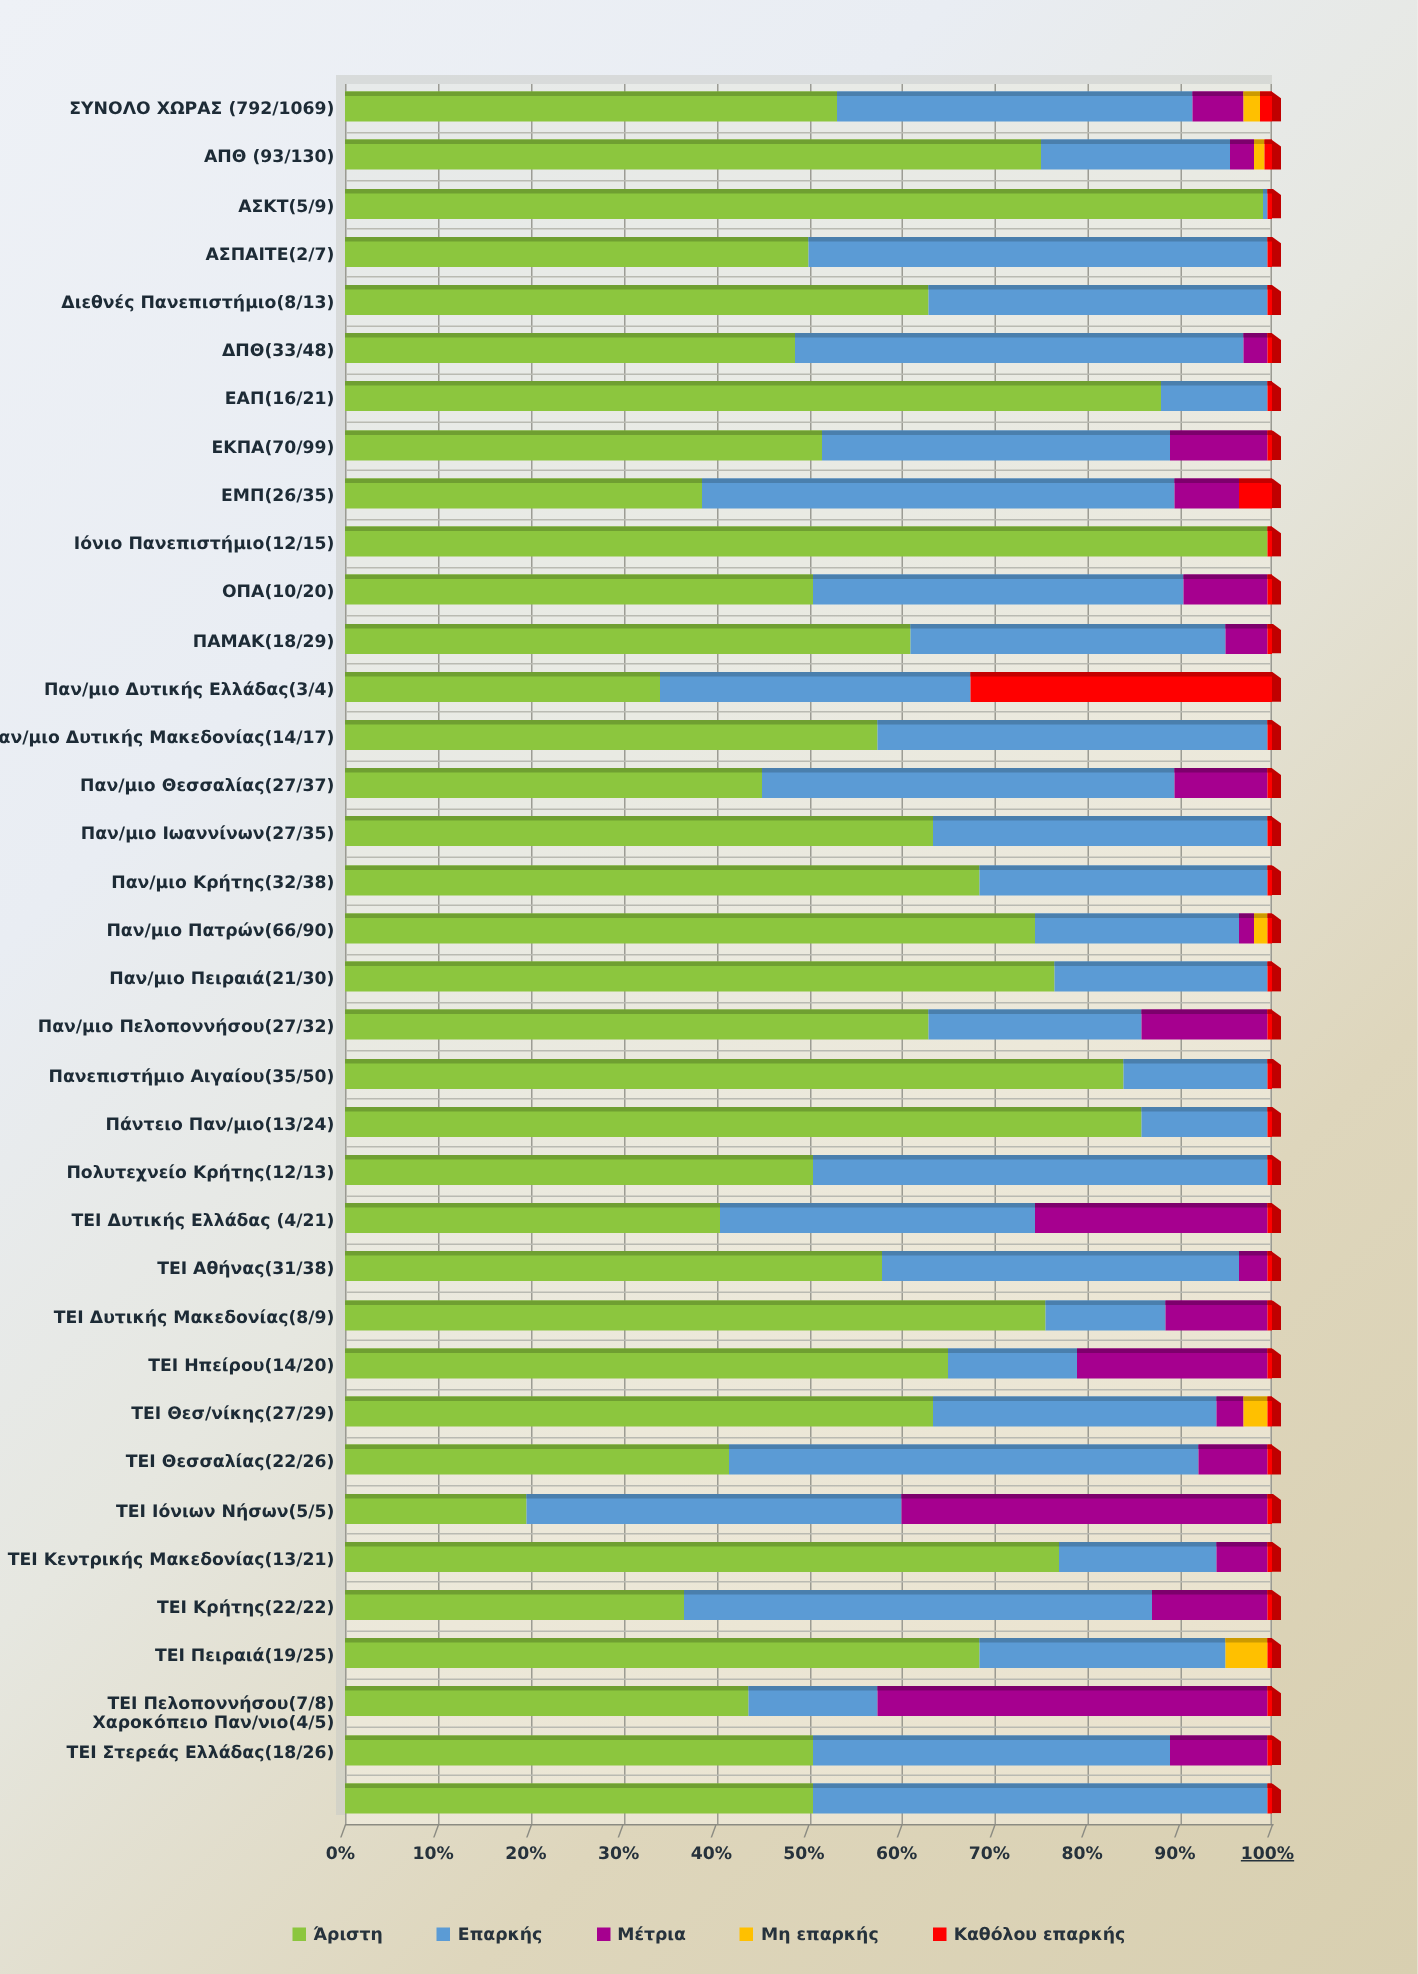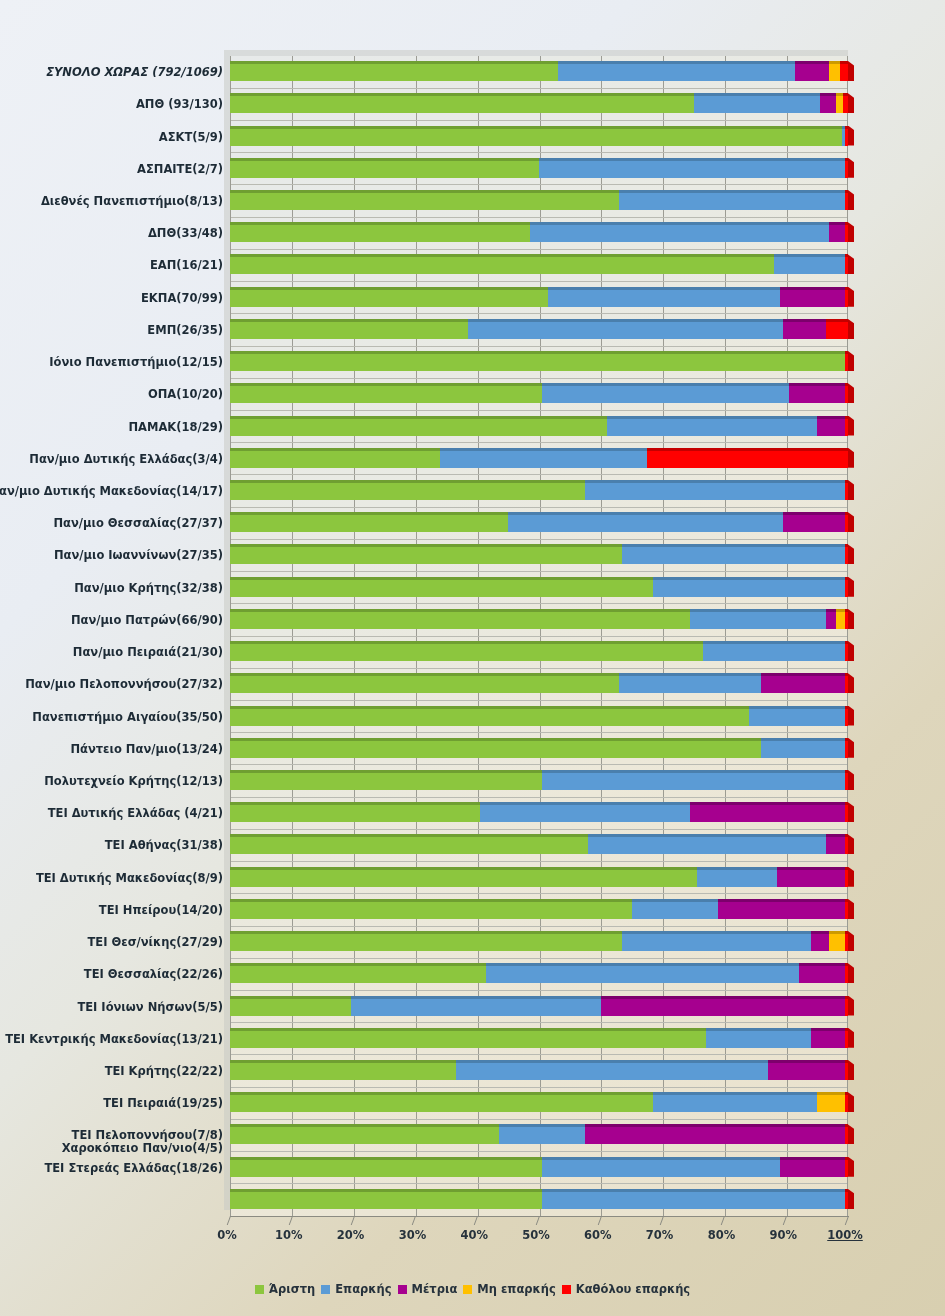--- a/index.html
+++ b/index.html
@@ -63,21 +63,21 @@
   .seg.c4 i{background:#c40000;}
   .bar-cap{
     position:absolute;top:0;width:6px;height:20px;
     background:#c00000;
     clip-path:polygon(0 0,100% 22%,100% 100%,0 100%);
   }
 
   
   .legend{
     position:absolute;left:0;top:1282px;width:945px;
-    display:flex;justify-content:center;align-items:center;gap:6px;
+    display:flex;justify-content:center;align-items:center;gap:36px;
   }
   .legend-item{display:flex;align-items:center;gap:5px;}
   .legend-swatch{width:9px;height:9px;display:inline-block;}
   .legend-text{font-size:11.5px;color:#26323c;font-weight:bold;white-space:nowrap;}
 </style>
 </head>
 <body>
 
 <div id="chart-root">
   <div class="plot-shadow"></div>
@@ -146,21 +146,21 @@
       <div class="tick" style="left: 662.6px;"></div>
       <div class="ticklabel" style="left: 659.6px;">70%</div>
       <div class="tick" style="left: 724.4px;"></div>
       <div class="ticklabel" style="left: 721.4px;">80%</div>
       <div class="tick" style="left: 786.2px;"></div>
       <div class="ticklabel" style="left: 783.2px;">90%</div>
       <div class="tick" style="left: 848px;"></div>
       <div class="ticklabel" style="left: 845px; text-decoration: underline;">100%</div>
     </div>
   <div id="labels">
-      <div class="cat-label" style="top: 72.1111px; font-style: italic;">ΣΥΝΟΛΟ ΧΩΡΑΣ (792/1069)</div>
+      <div class="cat-label" style="top: 72.1111px;">ΣΥΝΟΛΟ ΧΩΡΑΣ (792/1069)</div>
       <div class="cat-label" style="top: 104.333px;">ΑΠΘ (93/130)</div>
       <div class="cat-label" style="top: 136.556px;">ΑΣΚΤ(5/9)</div>
       <div class="cat-label" style="top: 168.778px;">ΑΣΠΑΙΤΕ(2/7)</div>
       <div class="cat-label" style="top: 201px; margin-left: 10px;">Διεθνές Πανεπιστήμιο(8/13)</div>
       <div class="cat-label" style="top: 233.222px;">ΔΠΘ(33/48)</div>
       <div class="cat-label" style="top: 265.444px;">ΕΑΠ(16/21)</div>
       <div class="cat-label" style="top: 297.667px;">ΕΚΠΑ(70/99)</div>
       <div class="cat-label" style="top: 329.889px;">ΕΜΠ(26/35)</div>
       <div class="cat-label" style="top: 362.111px;">Ιόνιο Πανεπιστήμιο(12/15)</div>
       <div class="cat-label" style="top: 394.333px;">ΟΠΑ(10/20)</div>

